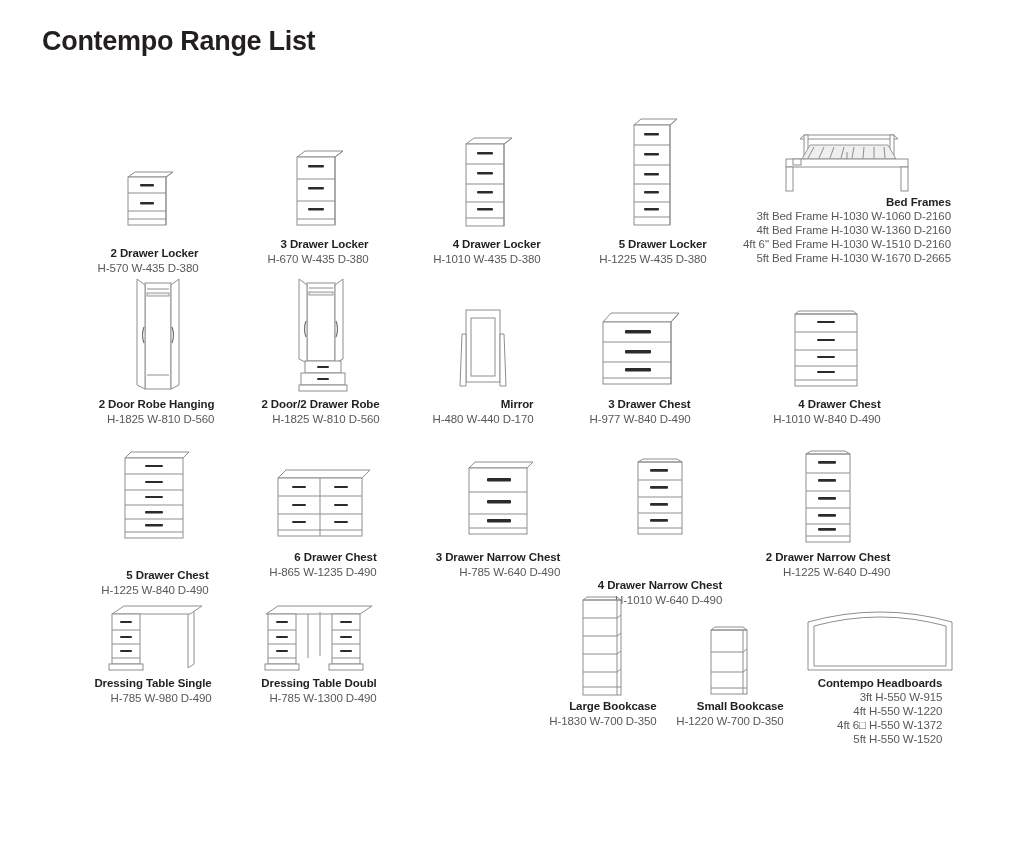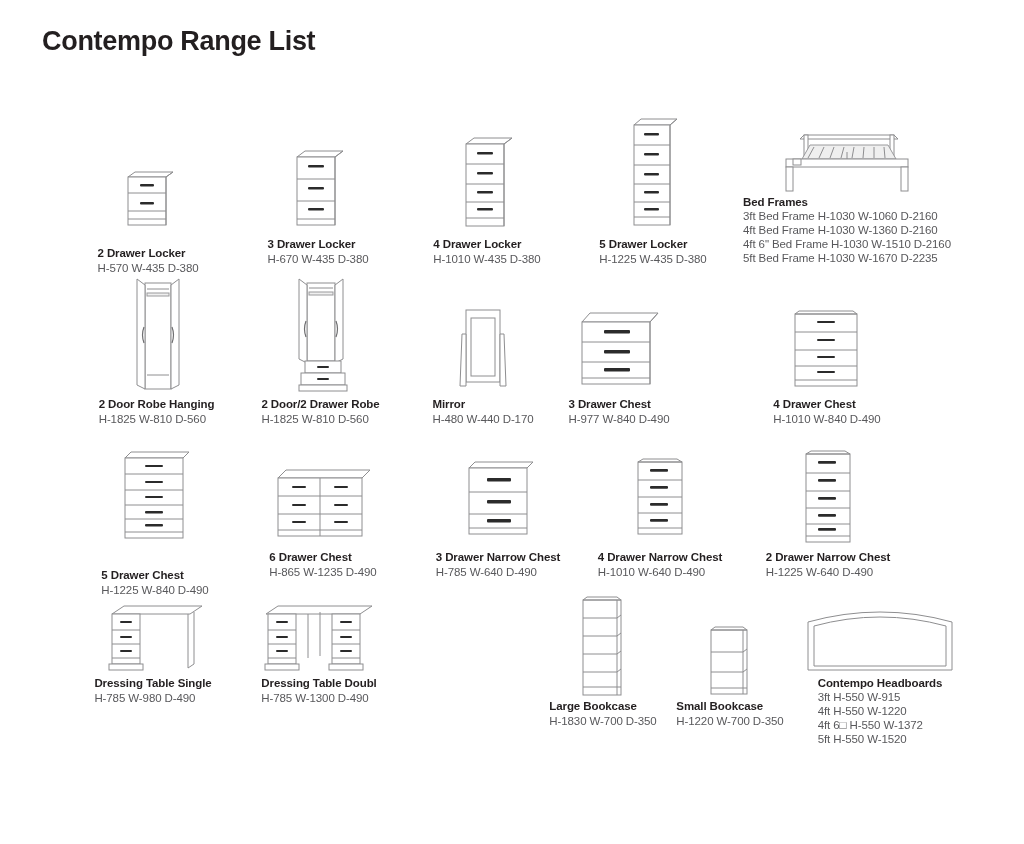--- a/index.html
+++ b/index.html
@@ -11,21 +11,21 @@
   .page{position:absolute;inset:0;}
   .page-title{
     position:absolute;left:42px;top:26px;
     font-size:27px;font-weight:700;letter-spacing:-0.3px;
     color:#231f20;
   }
 
   
   .item{position:absolute;display:flex;flex-direction:column;align-items:center;}
   .art{display:flex;align-items:flex-end;justify-content:center;}
-  .cap{ text-align:left;line-height:1.22; }
+  .cap{ text-align:right;line-height:1.22; }
   .cap .name{
     font-size:11.5px;font-weight:700;color:#231f20;white-space:nowrap;
     letter-spacing:-0.1px;
   }
   .cap .dim{
     font-size:11.5px;font-weight:400;color:#58585b;white-space:nowrap;
     letter-spacing:-0.1px;margin-top:1px;
   }
   .cap .dim.tight{margin-top:0px;}
   svg{display:block;overflow:visible;}
@@ -153,21 +153,21 @@
         <rect class="fillw" x="139" y="38" width="7" height="24"></rect>
         <rect class="fillw" x="31" y="30" width="8" height="6"></rect>
         <line class="ln" x1="85" y1="23" x2="85" y2="30"></line>
       </svg>
     </div>
     <div class="cap">
       <div class="name">Bed Frames</div>
       <div class="dim tight">3ft Bed Frame H-1030 W-1060 D-2160</div>
       <div class="dim tight">4ft Bed Frame H-1030 W-1360 D-2160</div>
       <div class="dim tight">4ft 6" Bed Frame H-1030 W-1510 D-2160</div>
-      <div class="dim tight">5ft Bed Frame H-1030 W-1670 D-2235</div>
+      <div class="dim tight">5ft Bed Frame H-1030 W-1670 D-2665</div>
     </div>
   </div>
 
   <div class="item" style="left:84px;top:275px;width:145px;">
     <div class="art" style="height:122px;">
       <svg width="64" height="122" viewBox="0 0 64 122">
         <rect class="fillw" x="20" y="8" width="26" height="106"></rect>
         <polygon class="fillw" points="20,10 12,4 12,110 20,114"></polygon>
         <polygon class="fillw" points="46,10 54,4 54,110 46,114"></polygon>
         <rect class="fillg" x="22" y="18" width="22" height="3"></rect>
@@ -214,21 +214,21 @@
         <polygon class="fillw" points="14,34 18,34 18,86 12,86"></polygon>
         <polygon class="fillw" points="56,34 52,34 52,86 58,86"></polygon>
       </svg>
     </div>
     <div class="cap">
       <div class="name">Mirror</div>
       <div class="dim">H-480 W-440 D-170</div>
     </div>
   </div>
 
-  <div class="item" style="left:544px;top:300px;width:150px;">
+  <div class="item" style="left:565px;top:300px;width:150px;">
     <div class="art" style="height:97px;">
       <svg width="94" height="97" viewBox="0 0 94 97">
         <polygon class="fillw" points="10,22 78,22 86,13 18,13"></polygon>
         <rect class="fillw" x="10" y="22" width="68" height="62"></rect>
         <line class="ln" x1="10" y1="42" x2="78" y2="42"></line>
         <line class="ln" x1="10" y1="62" x2="78" y2="62"></line>
         <line class="ln" x1="10" y1="78" x2="78" y2="78"></line>
         <rect class="hd" x="32" y="30" width="26" height="3.6" rx="1"></rect>
         <rect class="hd" x="32" y="50" width="26" height="3.6" rx="1"></rect>
         <rect class="hd" x="32" y="68" width="26" height="3.6" rx="1"></rect>
@@ -324,21 +324,21 @@
         <rect class="hd" x="32" y="79" width="24" height="3.6" rx="1"></rect>
         <line class="ln" x1="72" y1="28" x2="78" y2="22"></line>
       </svg>
     </div>
     <div class="cap">
       <div class="name">3 Drawer Narrow Chest</div>
       <div class="dim">H-785 W-640 D-490</div>
     </div>
   </div>
 
-  <div class="item" style="left:580px;top:440px;width:160px;">
+  <div class="item" style="left:580px;top:440px;width:160px;gap:28px;">
     <div class="art" style="height:110px;">
       <svg width="64" height="110" viewBox="0 0 64 110">
         <rect class="fillw" x="10" y="22" width="44" height="72"></rect>
         <line class="ln" x1="10" y1="40" x2="54" y2="40"></line>
         <line class="ln" x1="10" y1="57" x2="54" y2="57"></line>
         <line class="ln" x1="10" y1="73" x2="54" y2="73"></line>
         <line class="ln" x1="10" y1="88" x2="54" y2="88"></line>
         <rect class="hd" x="22" y="29" width="18" height="2.8" rx="1"></rect>
         <rect class="hd" x="22" y="46" width="18" height="2.8" rx="1"></rect>
         <rect class="hd" x="22" y="63" width="18" height="2.8" rx="1"></rect>

